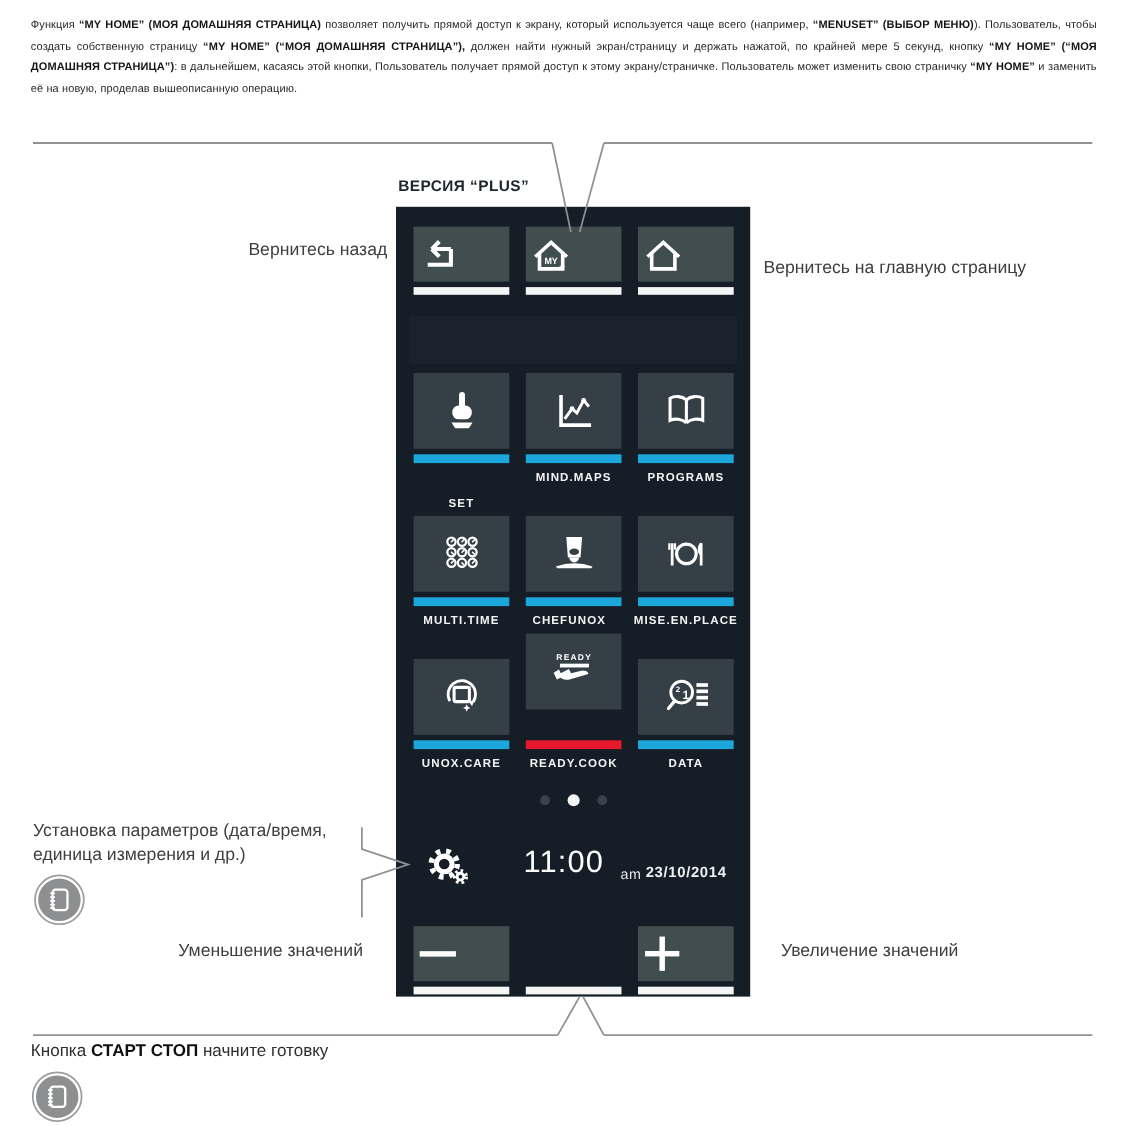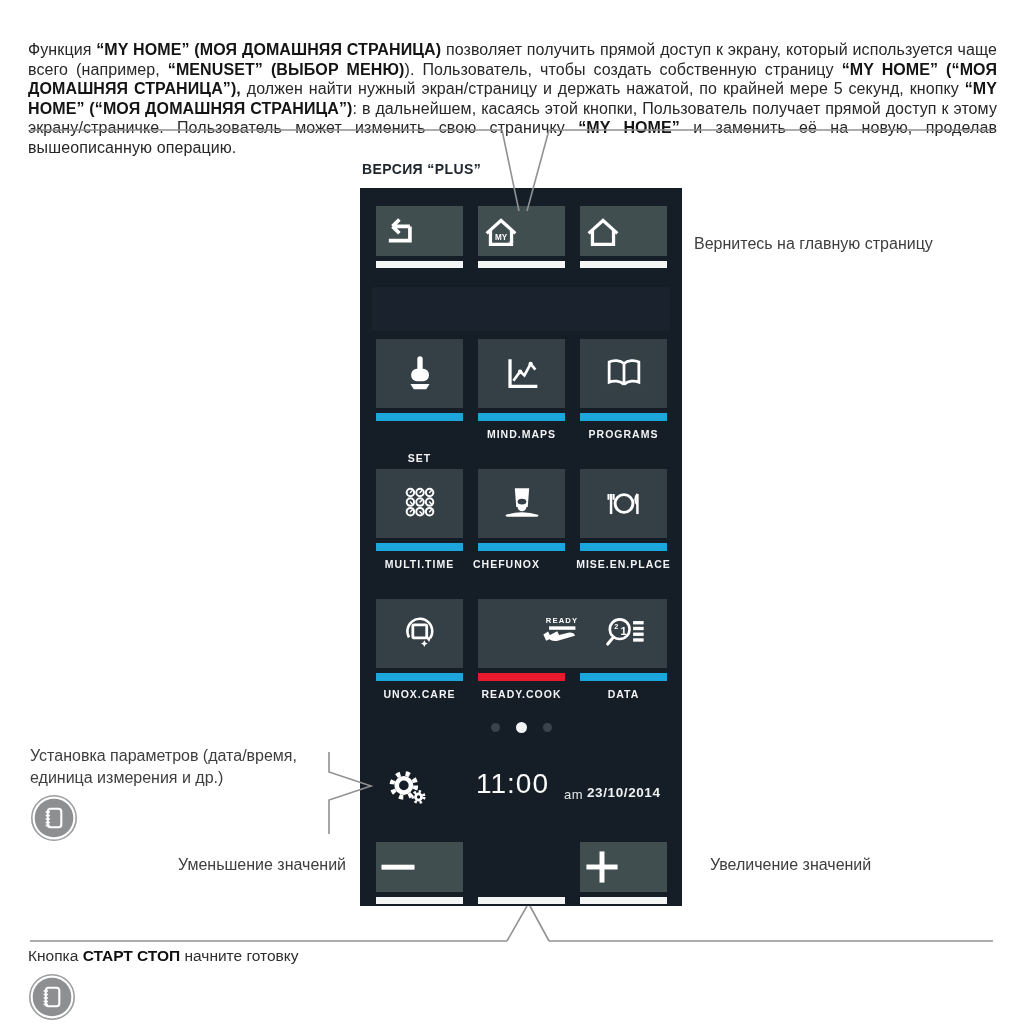--- a/index.html
+++ b/index.html
@@ -1,21 +1,21 @@
 <!DOCTYPE html>
 <html><head>
 <meta charset="utf-8">
 <style>
   html,body{margin:0;padding:0;background:#ffffff;}
   .page{position:relative;width:1024px;height:1024px;background:#ffffff;overflow:hidden;
         font-family:"Liberation Sans",sans-serif;}
   .abs{position:absolute;}
 
   
-  .intro{left:28px;top:24px;width:969px;font-size:16px;line-height:19.5px;color:#272727;
+  .intro{left:28px;top:3px;width:969px;font-size:10px;line-height:19.5px;color:#272727;
          text-align:justify;letter-spacing:.1px;}
   .intro .b{font-weight:700;color:#141414;}
 
   
   .overlay{left:0;top:0;width:1024px;height:1024px;pointer-events:none;z-index:30;}
 
   
   .version{left:362px;top:161px;font-size:14px;font-weight:700;color:#20262e;letter-spacing:.4px;}
 
   
@@ -40,21 +40,21 @@
 
   .startstop{flex-direction:column;gap:1px;}
   .startstop .stxt{font-size:11.5px;font-weight:700;letter-spacing:1px;color:#fff;line-height:13px;}
   .startstop .rbar{width:56px;height:5px;background:#e8182d;margin:1px 0;}
 
   
   .ann{font-size:16px;line-height:21.5px;color:#3e3e3e;}
   .ann-back{left:40px;top:217px;width:312px;text-align:right;}
   .ann-home{left:694px;top:233px;width:290px;}
   .ann-settings{left:30px;top:745px;width:320px;}
-  .ann-dec{left:40px;top:854px;width:306px;text-align:right;}
+  .ann-dec{left:24px;top:854px;width:306px;text-align:right;}
   .ann-inc{left:710px;top:854px;width:280px;}
   .note{left:28px;top:947px;font-size:15.5px;color:#2e2e2e;}
   .note .b{font-weight:700;color:#101010;}
 
   .manual1{left:30px;top:794px;width:48px;height:48px;}
   .manual2{left:28px;top:973px;width:48px;height:48px;}
 
   svg text{font-family:"Liberation Sans",sans-serif;}
 </style>
 </head>
@@ -162,32 +162,32 @@
         <path d="M10.5 13.5 V34.5" stroke="#ffffff" stroke-width="2.6"></path>
         <path d="M7.8 13.5 V19.5 M13.2 13.5 V19.5" stroke="#ffffff" stroke-width="2.1"></path>
         <path d="M38 13.5 V34.5" stroke="#ffffff" stroke-width="2.6"></path>
         <path d="M38 13.5 C35 17 35 22 38 24.5" fill="none" stroke="#ffffff" stroke-width="2.1"></path>
       </svg>
     </div>
     <div class="bar" style="left:16px;top:355px;"></div>
     <div class="bar" style="left:118px;top:355px;"></div>
     <div class="bar" style="left:220px;top:355px;"></div>
     <div class="tlabel" style="left:3px;top:370px;">MULTI.TIME</div>
-    <div class="tlabel" style="left:90px;top:370px;text-align:center;">CHEFUNOX</div>
+    <div class="tlabel" style="left:101px;top:370px;text-align:center;">CHEFUNOX</div>
     <div class="tlabel" style="left:207px;top:370px;">MISE.EN.PLACE</div>
 
     <div class="tile" style="left:16px;top:411px;">
       <svg width="46" height="46" viewBox="0 0 48 48">
         <rect x="16.5" y="14.5" width="14.5" height="13.5" rx="1.5" fill="none" stroke="#ffffff" stroke-width="2.9"></rect>
         <path d="M12.5 27.5 A13 13 0 1 1 34.5 28.5" fill="none" stroke="#ffffff" stroke-width="2.6"></path>
         <path d="M35.5 27 L29.8 27.4 L33.6 32.3 Z" fill="#ffffff"></path>
         <path d="M28.5 30.5 L29.6 32.9 L32 34 L29.6 35.1 L28.5 37.5 L27.4 35.1 L25 34 L27.4 32.9 Z" fill="#ffffff"></path>
       </svg>
     </div>
-    <div class="tile" style="left:118px;top:411px;padding-left:40px;">
+    <div class="tile" style="left:118px;top:388px;">
       <svg width="46" height="46" viewBox="0 0 48 48">
         <text x="24" y="12.5" font-size="8" font-weight="700" letter-spacing="1.2" text-anchor="middle" fill="#ffffff">READY</text>
         <rect x="10.5" y="16" width="27.5" height="3.6" fill="#ffffff"></rect>
         <path d="M8.5 26.5 L19 21 L21 25 L31.5 22.5 Q37 22.5 37.5 25.8 L19.5 31 Q12.5 32.5 8.5 26.5 Z" fill="#ffffff"></path>
         <path d="M4.5 24.5 L9.5 21.5 L13 28.5 L7.5 31 Z" fill="#ffffff"></path>
       </svg>
     </div>
     <div class="tile" style="left:220px;top:411px;">
       <svg width="46" height="46" viewBox="0 0 48 48">
         <circle cx="19.5" cy="19" r="10.3" fill="none" stroke="#ffffff" stroke-width="2.7"></circle>
@@ -235,20 +235,21 @@
         <rect x="7" y="16.3" width="34" height="5.4" fill="#ffffff"></rect>
         <rect x="21.3" y="2" width="5.4" height="34" fill="#ffffff"></rect>
       </svg>
     </div>
     <div class="under" style="left:16px;top:709px;"></div>
     <div class="under" style="left:118px;top:709px;"></div>
     <div class="under" style="left:220px;top:709px;"></div>
   </div>
 
   <div class="abs ann ann-back">
+    <div>Вернитесь назад</div>
   </div>
   <div class="abs ann ann-home">Вернитесь на главную страницу</div>
   <div class="abs ann ann-settings">
     <div>Установка параметров (дата/время,</div>
     <div>единица измерения и др.)</div>
   </div>
   <div class="abs ann ann-dec">Уменьшение значений</div>
   <div class="abs note"><span>Кнопка </span><span class="b">СТАРТ СТОП</span><span> начните готовку</span></div>
 
   <div class="abs ann ann-inc">Увеличение значений</div>

